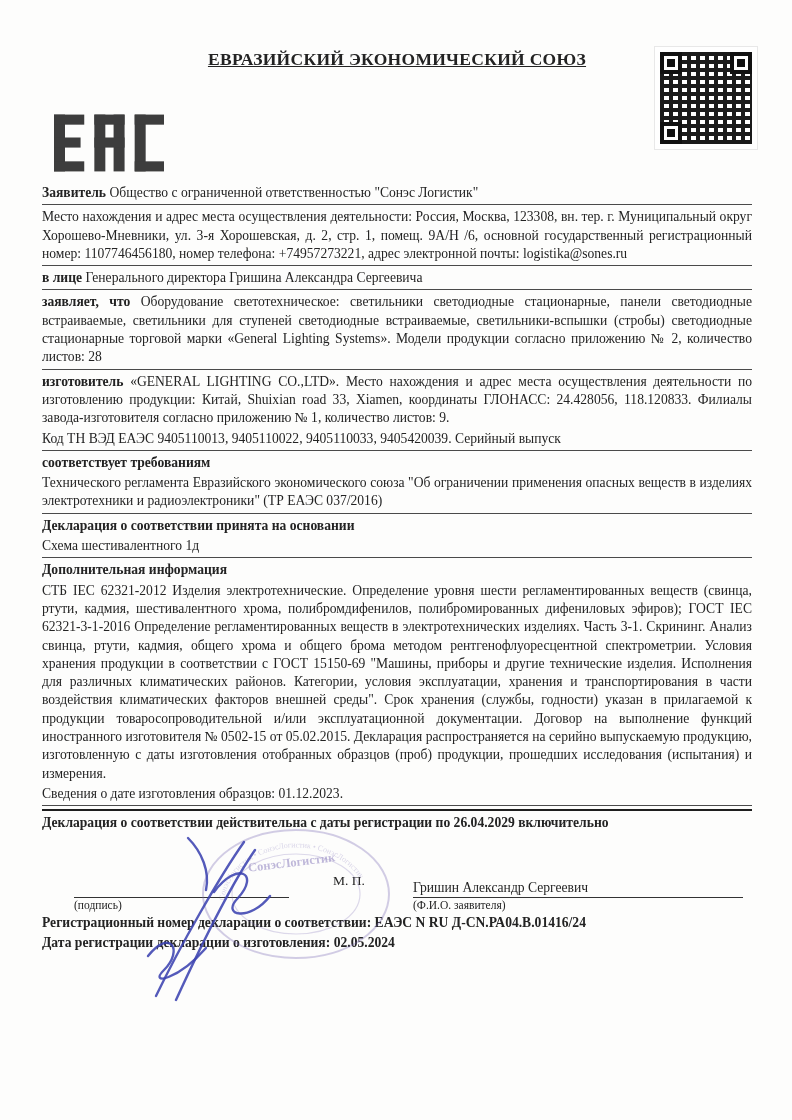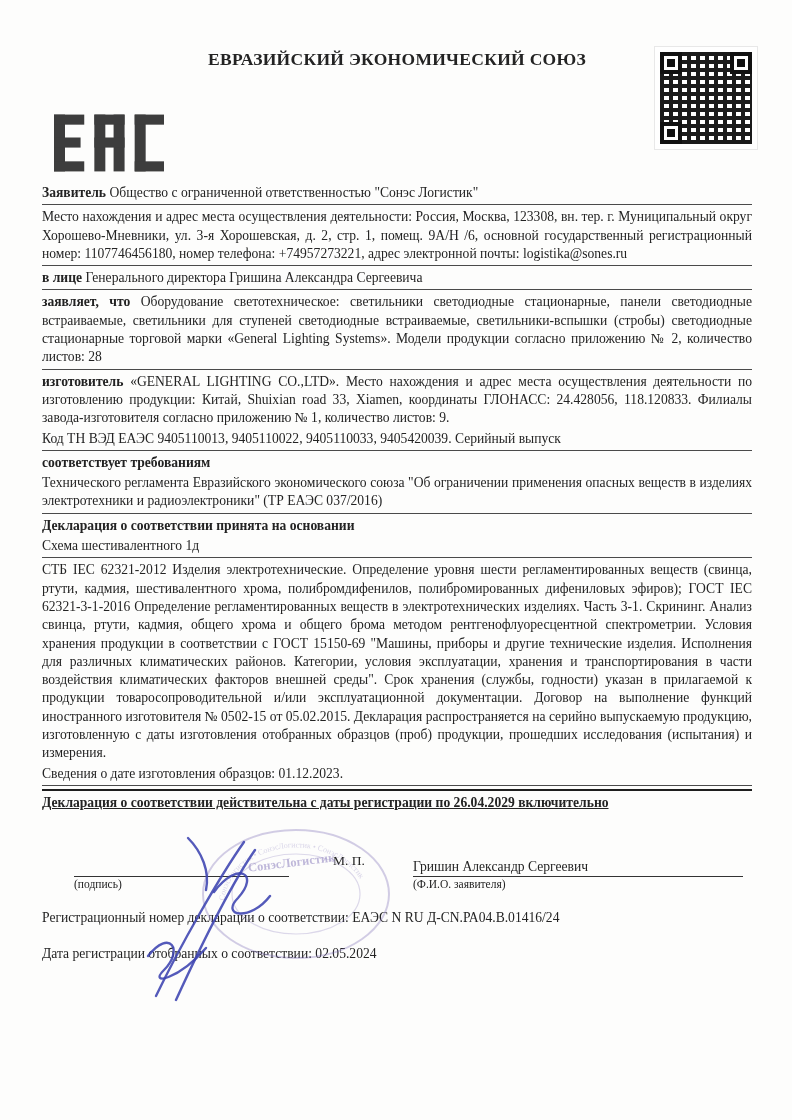--- a/index.html
+++ b/index.html
@@ -12,56 +12,56 @@
     padding:34px 40px 0 42px;
     font-family:"Liberation Serif","DejaVu Serif",serif;
     font-size:13.6px;
     line-height:18.3px;
     color:#232323;
     overflow:hidden;
   }
   
   .header{position:relative;height:136px;}
   .titles{width:520px;margin:14px auto 0;text-align:center;
-          font-weight:bold;font-size:17.5px;line-height:22px;letter-spacing:.3px;}
+          font-weight:bold;font-size:17.5px;line-height:22px;letter-spacing:.3px;text-decoration:underline;}
   .eac-logo{position:absolute;left:12px;top:62px;width:110px;height:66px;}
   .qr{position:absolute;right:-6px;top:-2px;width:104px;height:104px;
       background:#fff;border:1px solid #e8e8e8;box-sizing:border-box;padding:5px;}
   .qr-noise{position:relative;width:100%;height:100%;
       background-image:
         repeating-linear-gradient(0deg,#1b1b1b 0 4px,transparent 4px 8px),
         repeating-linear-gradient(90deg,#1b1b1b 0 4px,transparent 4px 9px),
         repeating-linear-gradient(45deg,transparent 0 7px,#fff 7px 10px);}
   .qr-finder{position:absolute;width:22px;height:22px;border:4px solid #111;
       background:#fff;box-sizing:border-box;}
   .qr-finder>div{width:8px;height:8px;background:#111;margin:3px;}
   .qr-f-tl{left:0;top:0}.qr-f-tr{right:0;top:0}.qr-f-bl{left:0;bottom:0}
   
   .rule{border-top:1px solid #4a4a4a;margin:2px 0 3px;}
   .rule-thick{border-top:2.4px solid #1e1e1e;margin:1px 0 3px;}
   
   p{margin:0 0 2px;}
   .just{text-align:justify;}
   .lead{font-weight:bold;}
-  .bold-line{font-weight:bold;text-decoration:underline;}
+  .bold-line{font-weight:bold;}
   .h-bold{font-weight:bold;margin:1px 0 2px;}
   
   .sig-block{position:relative;display:flex;align-items:flex-end;
              margin-top:14px;height:66px;}
   .sig-left{width:215px;margin-left:32px;text-align:left;}
   .sig-line{border-bottom:1.4px solid #333;height:20px;}
   .sig-caption{font-size:11.5px;line-height:15px;}
   .sig-mid{width:120px;text-align:center;padding-bottom:22px;font-size:13.5px;}
   .sig-right{width:330px;margin-left:4px;}
   .sig-name{font-size:13.6px;line-height:18px;}
   .stamp{position:absolute;left:196px;top:824px;width:200px;height:140px;
          pointer-events:none;opacity:.8;}
   .signature-svg{position:absolute;left:118px;top:828px;pointer-events:none;}
   
-  .footer-line{font-weight:normal;margin-top:17px;}
+  .footer-line{font-weight:bold;margin-top:1px;}
 </style>
 </head>
 <body>
 
 <div class="page">
 
   <div class="header">
     <div class="eac-logo">
       <svg width="110" height="66" viewBox="0 0 120 62">
         <g fill="#3d3d3d">
@@ -129,20 +129,21 @@
   <div class="rule"></div>
 
   <p class="h-bold">соответствует требованиям</p>
   <p class="just">Технического регламента Евразийского экономического союза "Об ограничении применения опасных веществ в изделиях электротехники и радиоэлектроники" (ТР ЕАЭС 037/2016)</p>
   <div class="rule"></div>
 
   <p class="h-bold">Декларация о соответствии принята на основании</p>
   <p>Схема шестивалентного 1д</p>
   <div class="rule"></div>
 
+  <p class="h-bold">Дополнительная информация</p>
   <p class="just">СТБ IEC 62321-2012 Изделия электротехнические. Определение уровня шести регламентированных веществ (свинца, ртути, кадмия, шестивалентного хрома, полибромдифенилов, полибромированных дифениловых эфиров); ГОСТ IEC 62321-3-1-2016 Определение регламентированных веществ в электротехнических изделиях. Часть 3-1. Скрининг. Анализ свинца, ртути, кадмия, общего хрома и общего брома методом рентгенофлуоресцентной спектрометрии. Условия хранения продукции в соответствии с ГОСТ 15150-69 "Машины, приборы и другие технические изделия. Исполнения для различных климатических районов. Категории, условия эксплуатации, хранения и транспортирования в части воздействия климатических факторов внешней среды". Срок хранения (службы, годности) указан в прилагаемой к продукции товаросопроводительной и/или эксплуатационной документации. Договор на выполнение функций иностранного изготовителя № 0502-15 от 05.02.2015. Декларация распространяется на серийно выпускаемую продукцию, изготовленную с даты изготовления отобранных образцов (проб) продукции, прошедших исследования (испытания) и измерения.</p>
   <p>Сведения о дате изготовления образцов: 01.12.2023.</p>
   <div class="rule"></div>
   <div class="rule-thick"></div>
 
   <p class="bold-line">Декларация о соответствии действительна с даты регистрации по 26.04.2029 включительно</p>
 
   <div class="sig-block">
     <div class="sig-left">
       <div class="sig-line"></div>
@@ -180,17 +181,17 @@
       <path d="M96,64 C120,32 142,46 120,70 C102,88 132,94 152,68"></path>
       <path d="M70,10 C84,24 92,44 88,62"></path>
     </g>
   </svg>
 
   <p class="footer-line">
     <span>Регистрационный номер декларации о соответствии:</span>
     <span>ЕАЭС N RU Д-CN.РА04.В.01416/24</span>
   </p>
   <p class="footer-line">
-    <span>Дата регистрации отобранных о соответствии:</span>
+    <span>Дата регистрации декларации о изготовления:</span>
     <span>02.05.2024</span>
   </p>
 
 </div>
 
 </body></html>

